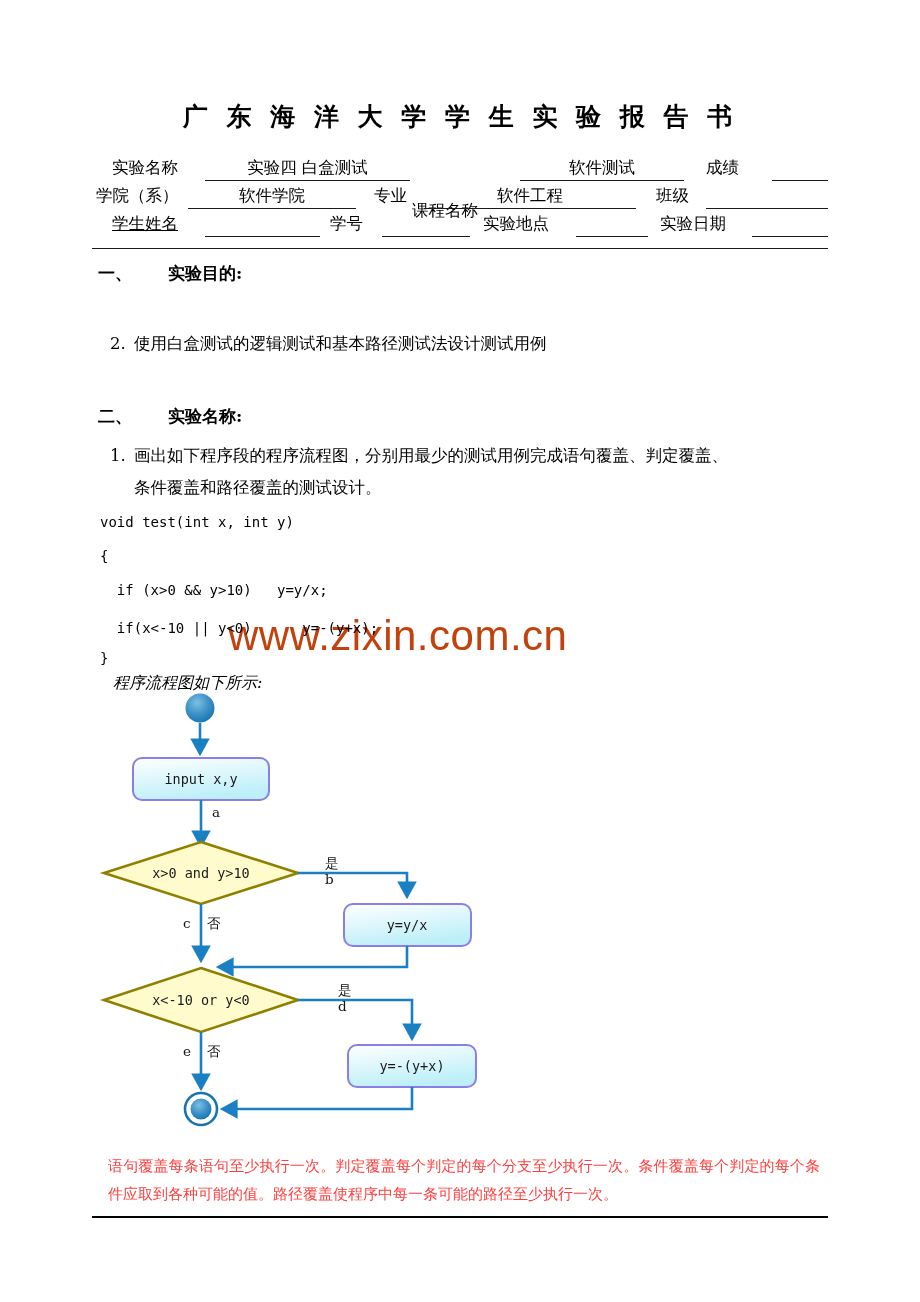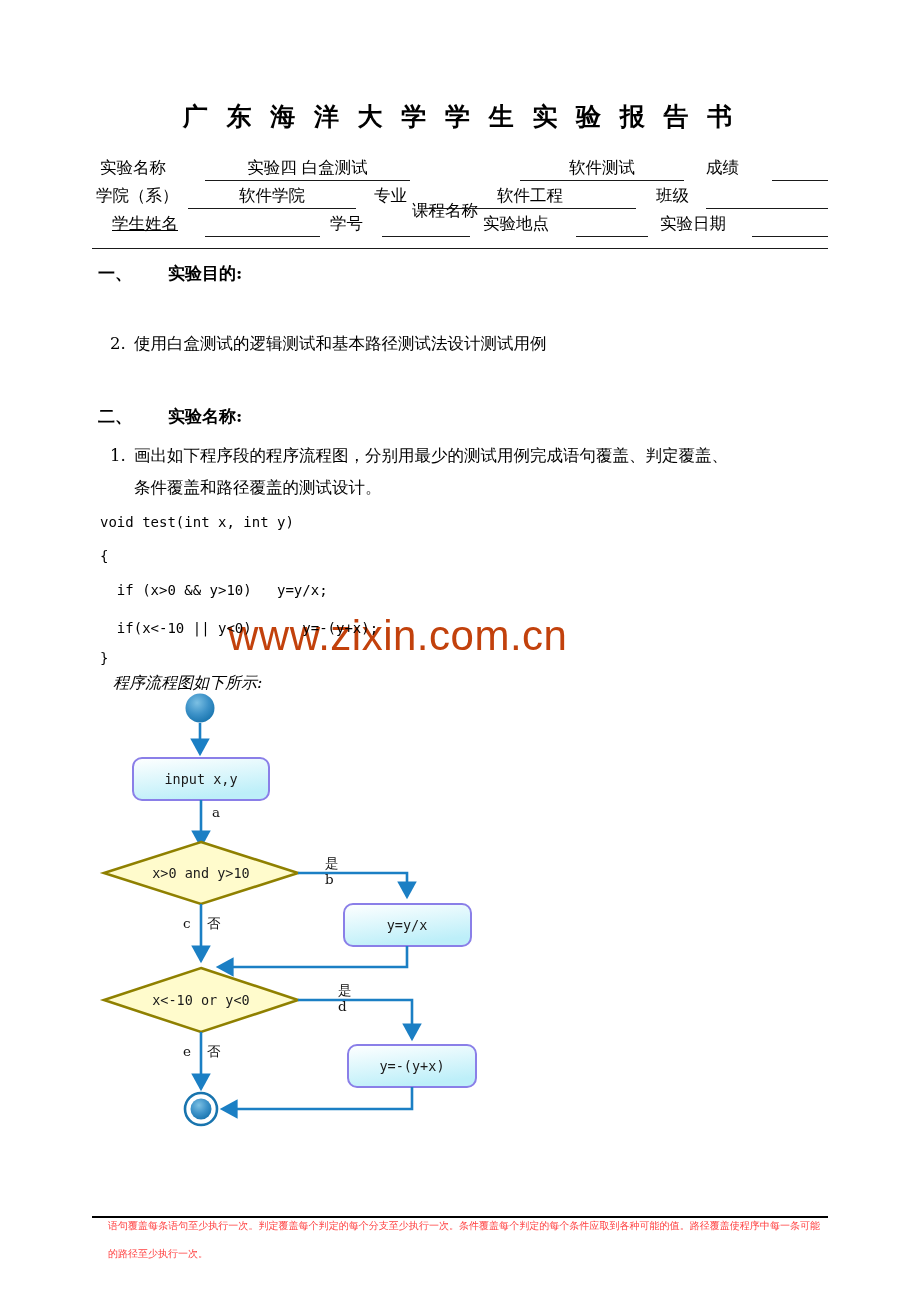--- a/index.html
+++ b/index.html
@@ -161,39 +161,39 @@
   .fc-edge-letter {
     font-family: "DejaVu Serif", "Liberation Serif", serif;
     font-size: 13.5px;
     fill: #111;
   }
 
   
   .red-note {
     position: absolute;
     left: 108px;
-    top: 1212px;
+    top: 1152px;
     width: 712px;
-    font-size: 10px;
+    font-size: 15px;
     line-height: 28px;
     color: #ff4040;
     text-align: justify;
   }
 </style>
 </head>
 <body>
 
 <div class="watermark">www.zixin.com.cn</div>
 
 <div class="page">
 
   <div class="doc-title">广 东 海 洋 大 学 学 生 实 验 报 告 书</div>
 
   <div class="hdr-row r1">
-    <span class="fld lbl" style="left:100px;">实验名称</span>
+    <span class="fld lbl" style="left:112px;">实验名称</span>
     <span class="line" style="left:205px; width:205px;">实验四    白盒测试</span>
     <span class="fld lbl" style="left:412px;margin-top:43px;">课程名称</span>
     <span class="line" style="left:520px; width:164px;">软件测试</span>
     <span class="fld lbl" style="left:706px;">成绩</span>
     <span class="line" style="left:772px; width:56px;"></span>
   </div>
 
   <div class="hdr-row r2">
     <span class="fld lbl" style="left:96px;">学院（系）</span>
     <span class="line" style="left:188px; width:168px;">软件学院</span>

